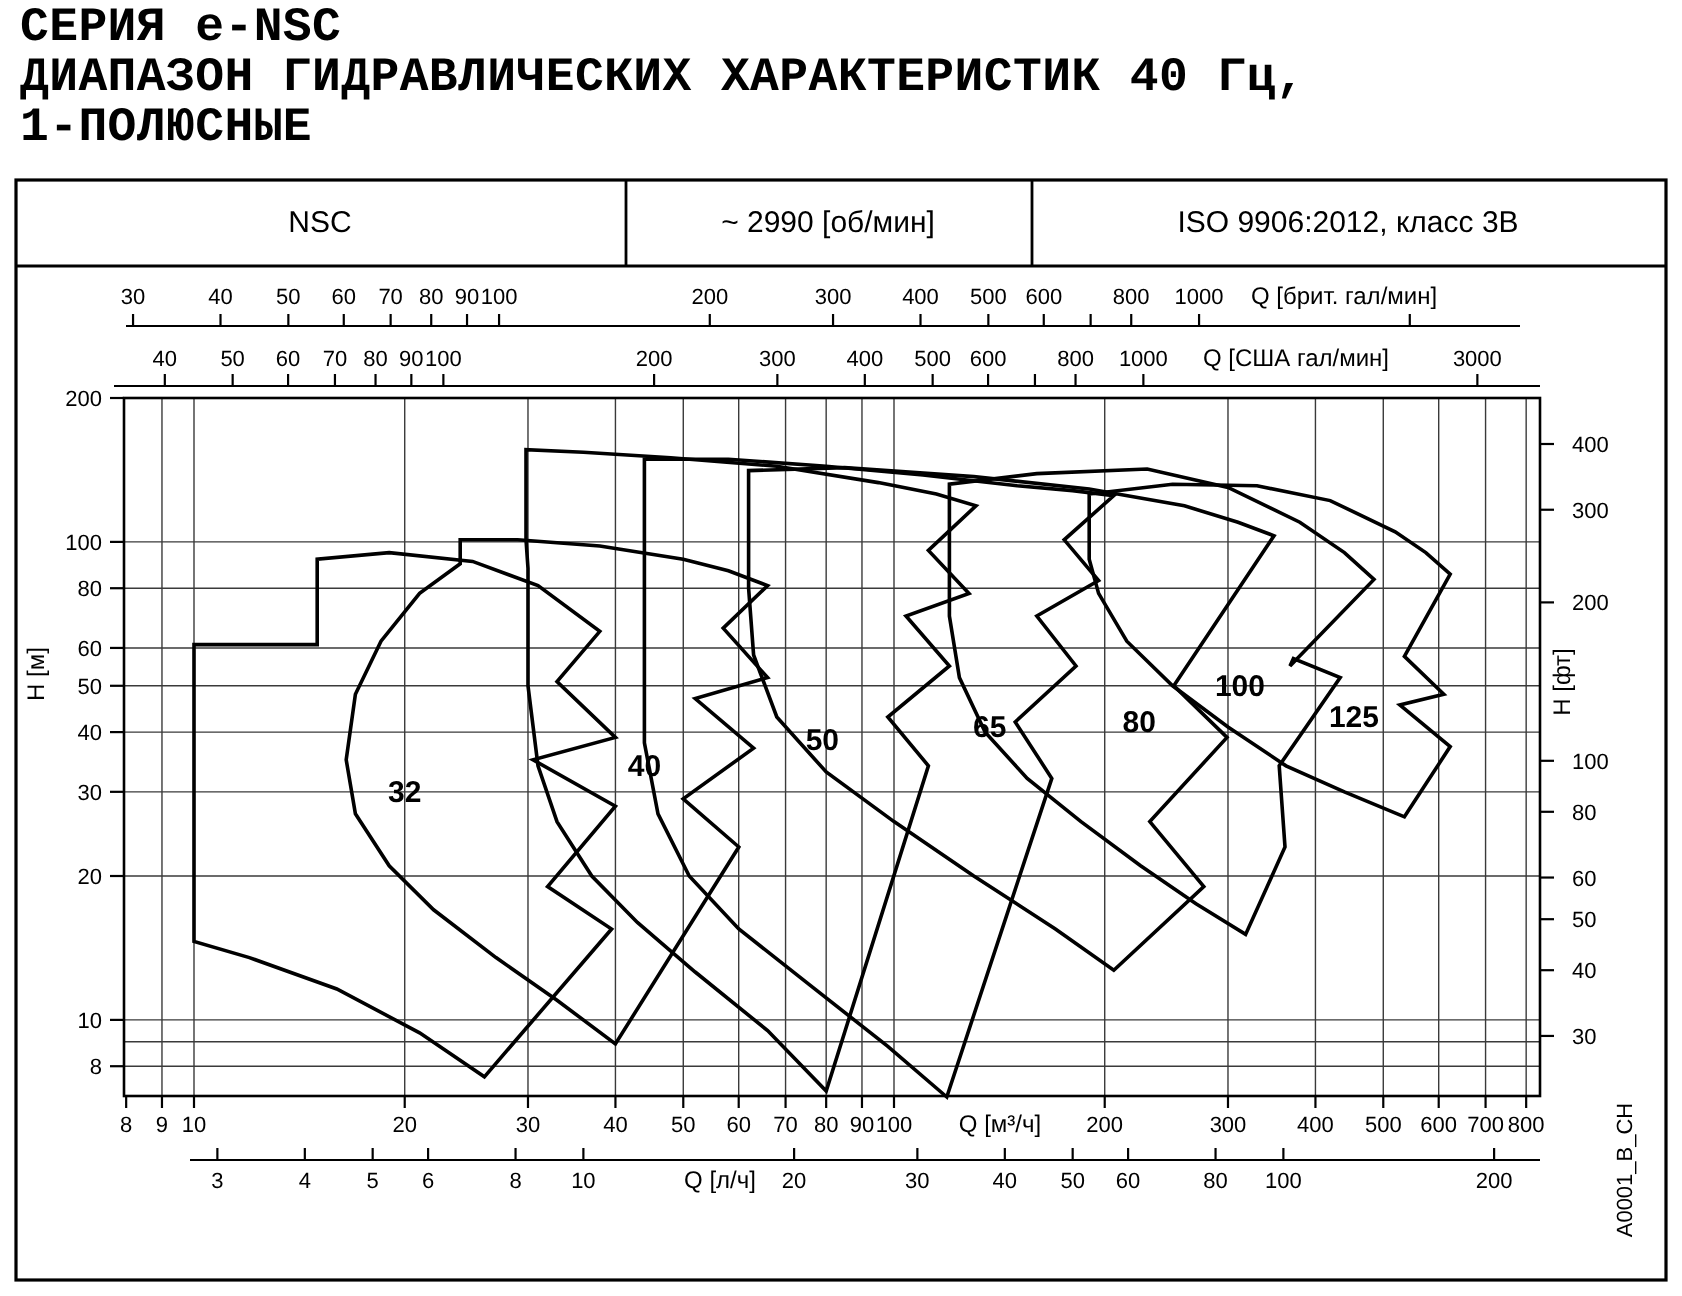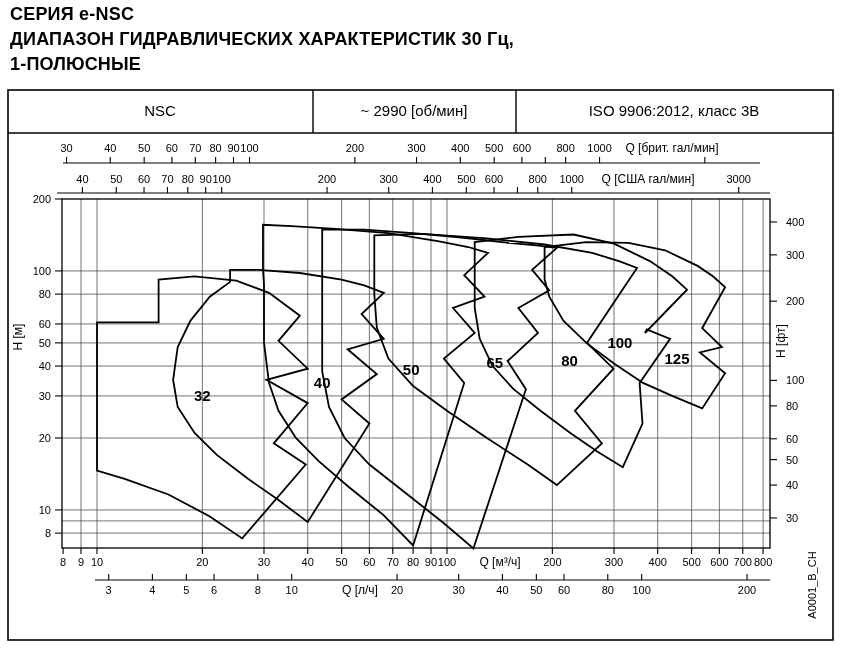--- a/index.html
+++ b/index.html
@@ -1,32 +1,32 @@
 <!DOCTYPE html>
 <html><head>
 <meta charset="utf-8">
 <style>
   html,body{margin:0;padding:0;background:#fff;}
   .page{position:relative;width:841px;height:648px;background:#fff;
         font-family:"Liberation Sans",sans-serif;color:#000;overflow:hidden;}
-  .title{position:absolute;left:10px;top:2px;font-weight:bold;font-size:18px;line-height:25px;letter-spacing:.2px;}
+  .title{position:absolute;left:10px;top:2px;font-weight:bold;font-size:24px;line-height:25px;letter-spacing:.2px;font-family:Liberation Mono, monospace;}
   svg text{font-family:"Liberation Sans",sans-serif;fill:#000;}
   .hdr{font-size:15px;}
   .tick-lbl{font-size:11px;}
   .ax-title{font-size:12px;}
   .region-lbl{font-size:15px;font-weight:bold;}
   .side{font-size:11px;}
 </style>
 </head>
 <body>
 
 <div class="page">
   <div class="title">
     <div>СЕРИЯ e-NSC</div>
-    <div>ДИАПАЗОН ГИДРАВЛИЧЕСКИХ ХАРАКТЕРИСТИК 30 Гц,</div>
+    <div>ДИАПАЗОН ГИДРАВЛИЧЕСКИХ ХАРАКТЕРИСТИК 40 Гц,</div>
     <div>1-ПОЛЮСНЫЕ</div>
   </div>
 
   <svg id="chart" width="841" height="648" viewBox="0 0 841 648">
 
     <rect x="8" y="90" width="825" height="550" fill="none" stroke="#000" stroke-width="1.6"></rect>
     <line x1="8" y1="133" x2="833" y2="133" stroke="#000" stroke-width="1.4"></line>
     <line x1="313" y1="90" x2="313" y2="133" stroke="#000" stroke-width="1.4"></line>
     <line x1="516" y1="90" x2="516" y2="133" stroke="#000" stroke-width="1.4"></line>
     <text class="hdr" x="160" y="116" text-anchor="middle">NSC</text>

